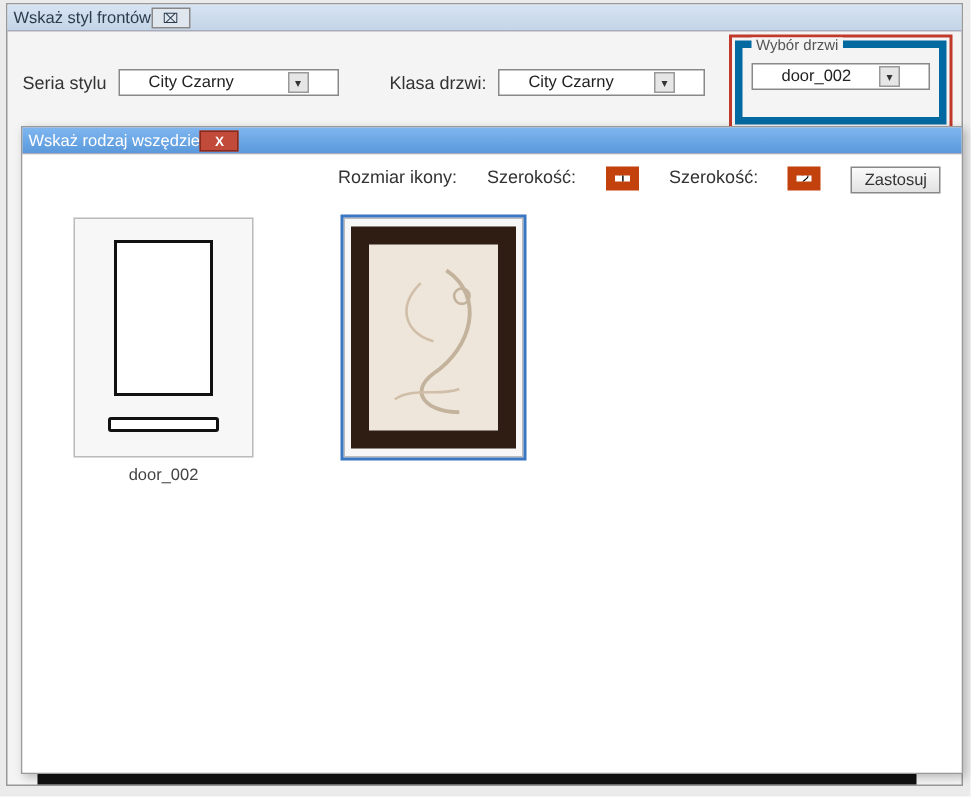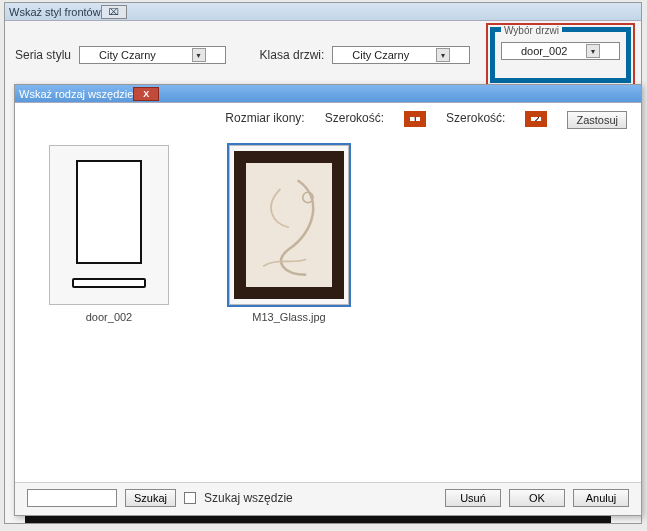--- a/index.html
+++ b/index.html
@@ -331,36 +331,17 @@
         <div class="thumb sel">
           <div class="door-photo">
             <svg class="swirl" viewBox="0 0 100 140" preserveAspectRatio="none">
               <path d="M60 20 C90 40 80 80 50 100 C30 115 45 130 70 130" stroke="#9a8060" stroke-width="3" fill="none"></path>
               <path d="M40 30 C20 50 30 70 50 75" stroke="#b59878" stroke-width="2" fill="none"></path>
               <circle cx="72" cy="40" r="6" fill="none" stroke="#9a8060" stroke-width="2"></circle>
               <path d="M20 120 C35 110 55 118 70 112" stroke="#b59878" stroke-width="2" fill="none"></path>
             </svg>
           </div>
         </div>
-        <div class="thumb-label">M13_Glass.jpg</div>
-      </div>
-    </div>
-
-    <div class="bottom-bar">
-      <div class="search-box"></div>
-      <div class="btn-small">
-        <span>Szukaj</span>
-      </div>
-      <span class="chk"></span>
-      <span class="lbl">Szukaj wszędzie</span>
-      <div class="spacer"></div>
-      <div class="btn-small" style="width:56px;">
-        <span>Usuń</span>
-      </div>
-      <div class="btn-small" style="width:56px;">
-        <span>OK</span>
-      </div>
-      <div class="btn-small" style="width:56px;">
-        <span>Anuluj</span>
-      </div>
-    </div>
+      </div>
+    </div>
+
   </div>
 </div>
 
 </body></html>

